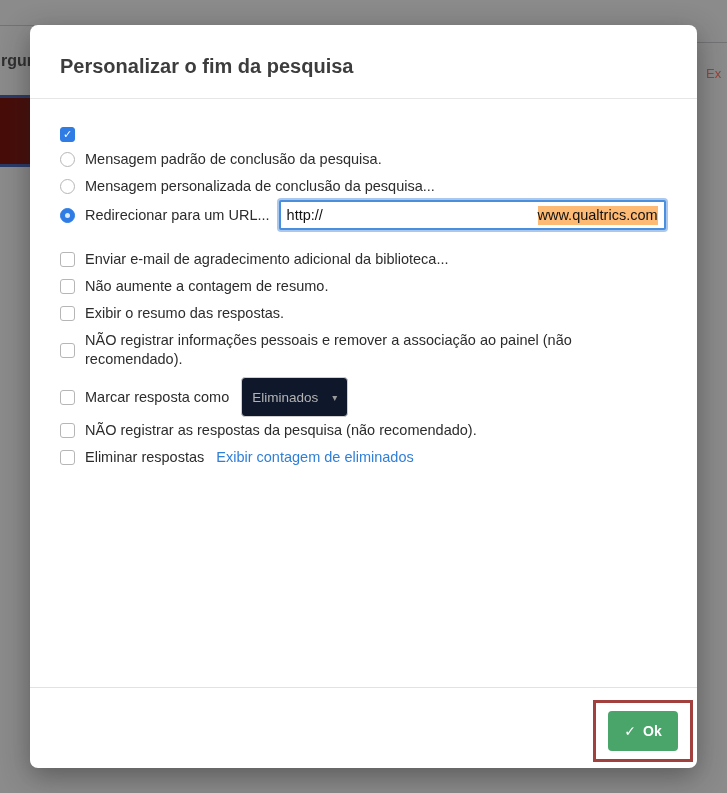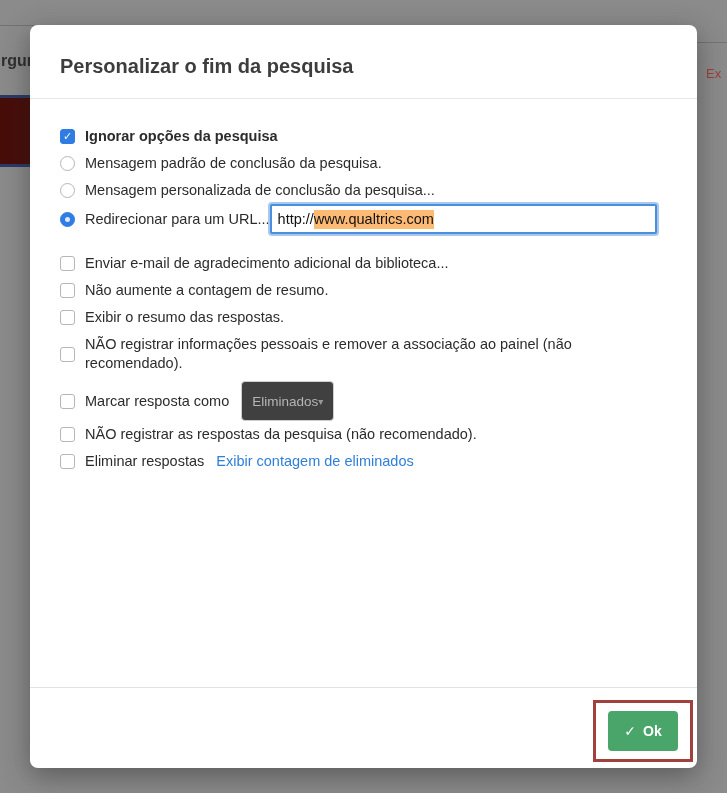--- a/index.html
+++ b/index.html
@@ -33,30 +33,30 @@
   .checkbox.checked { background:#2e7ce4; border-color:#2e7ce4; }
   .checkbox.checked::after { content:"✓"; color:#fff; font-size:11px; font-weight:700; line-height:1; }
 
   .radio { width:15px; height:15px; min-width:15px; border:1.5px solid #b6b6b6; border-radius:50%;
            background:#fff; display:inline-flex; align-items:center; justify-content:center; cursor:pointer; }
   .radio.selected { background:#2e7ce4; border-color:#2e7ce4; }
   .radio.selected::after { content:""; width:5px; height:5px; border-radius:50%; background:#dceafc; }
 
   .row-radio2 { margin-bottom:4px; }
   .row-url { margin-bottom:20px; }
-  .url-input { width:387px; height:30px; background:#fff; border:2px solid #4a8ede;
+  .url-input { margin-left:9px; width:387px; height:30px; background:#fff; border:2px solid #4a8ede;
                box-shadow:0 0 0 2px #aac8ee; border-radius:2px; padding:3px 6px; font-size:14.5px;
-               color:#111; white-space:nowrap; overflow:hidden; cursor:text; display:flex; align-items:center; }
+               color:#111; white-space:nowrap; overflow:hidden; cursor:text; display:flex; align-items:center;justify-content:space-between; }
   .url-sel { background:#fdba74; }
 
   .row-tight { }
   .row-dd { margin-bottom:4px; }
-  .dropdown { margin-left:12px; height:40px; border:1px solid #cfcfcf; border-radius:4px; background:#404040;
+  .dropdown { margin-left:12px; height:40px; border:1px solid #cfcfcf; border-radius:4px; background:#0f172a;
               padding:4px 10px; font-size:13.5px; color:#b4b4b4; display:inline-flex; align-items:center;
-              cursor:default; }
+              gap:14px; cursor:default; }
   .dropdown .caret { font-size:10px; color:#9a9a9a; }
 
   .link { margin-left:12px; color:#2f7fd9; text-decoration:none; cursor:pointer; }
 
   .modal-footer { height:81px; border-top:1px solid #e2e2e2; position:relative; }
   .ok-annotation { position:absolute; top:12px; right:4px; width:100px; height:62px;
                    border:3px solid #a2403e; display:flex; align-items:center; justify-content:center; }
   .ok-btn { background:#4aa56a; border:none; border-radius:4px; color:#fff; font-size:14px; font-weight:600;
             font-family:inherit; padding:12px 16px; display:inline-flex; align-items:center; gap:7px; cursor:pointer; }
   .ok-btn .check { font-size:14px; font-weight:700; line-height:1; }
@@ -79,21 +79,20 @@
   <div class="modal">
 
     <div class="modal-header">
       <div class="modal-title">Personalizar o fim da pesquisa</div>
     </div>
 
     <div class="modal-body">
 
       <div class="row">
         <span class="checkbox checked"></span>
-        <span class="lbl" style="font-weight:700">Ignorar opções da pesquisa</span>
       </div>
 
       <div class="row">
         <span class="radio"></span>
         <span class="lbl"><span>Mensagem </span><b>padrão</b><span> de conclusão da pesquisa.</span></span>
       </div>
 
       <div class="row row-radio2">
         <span class="radio"></span>
         <span class="lbl"><span>Mensagem </span><b>personalizada</b><span> de conclusão da pesquisa...</span></span>

